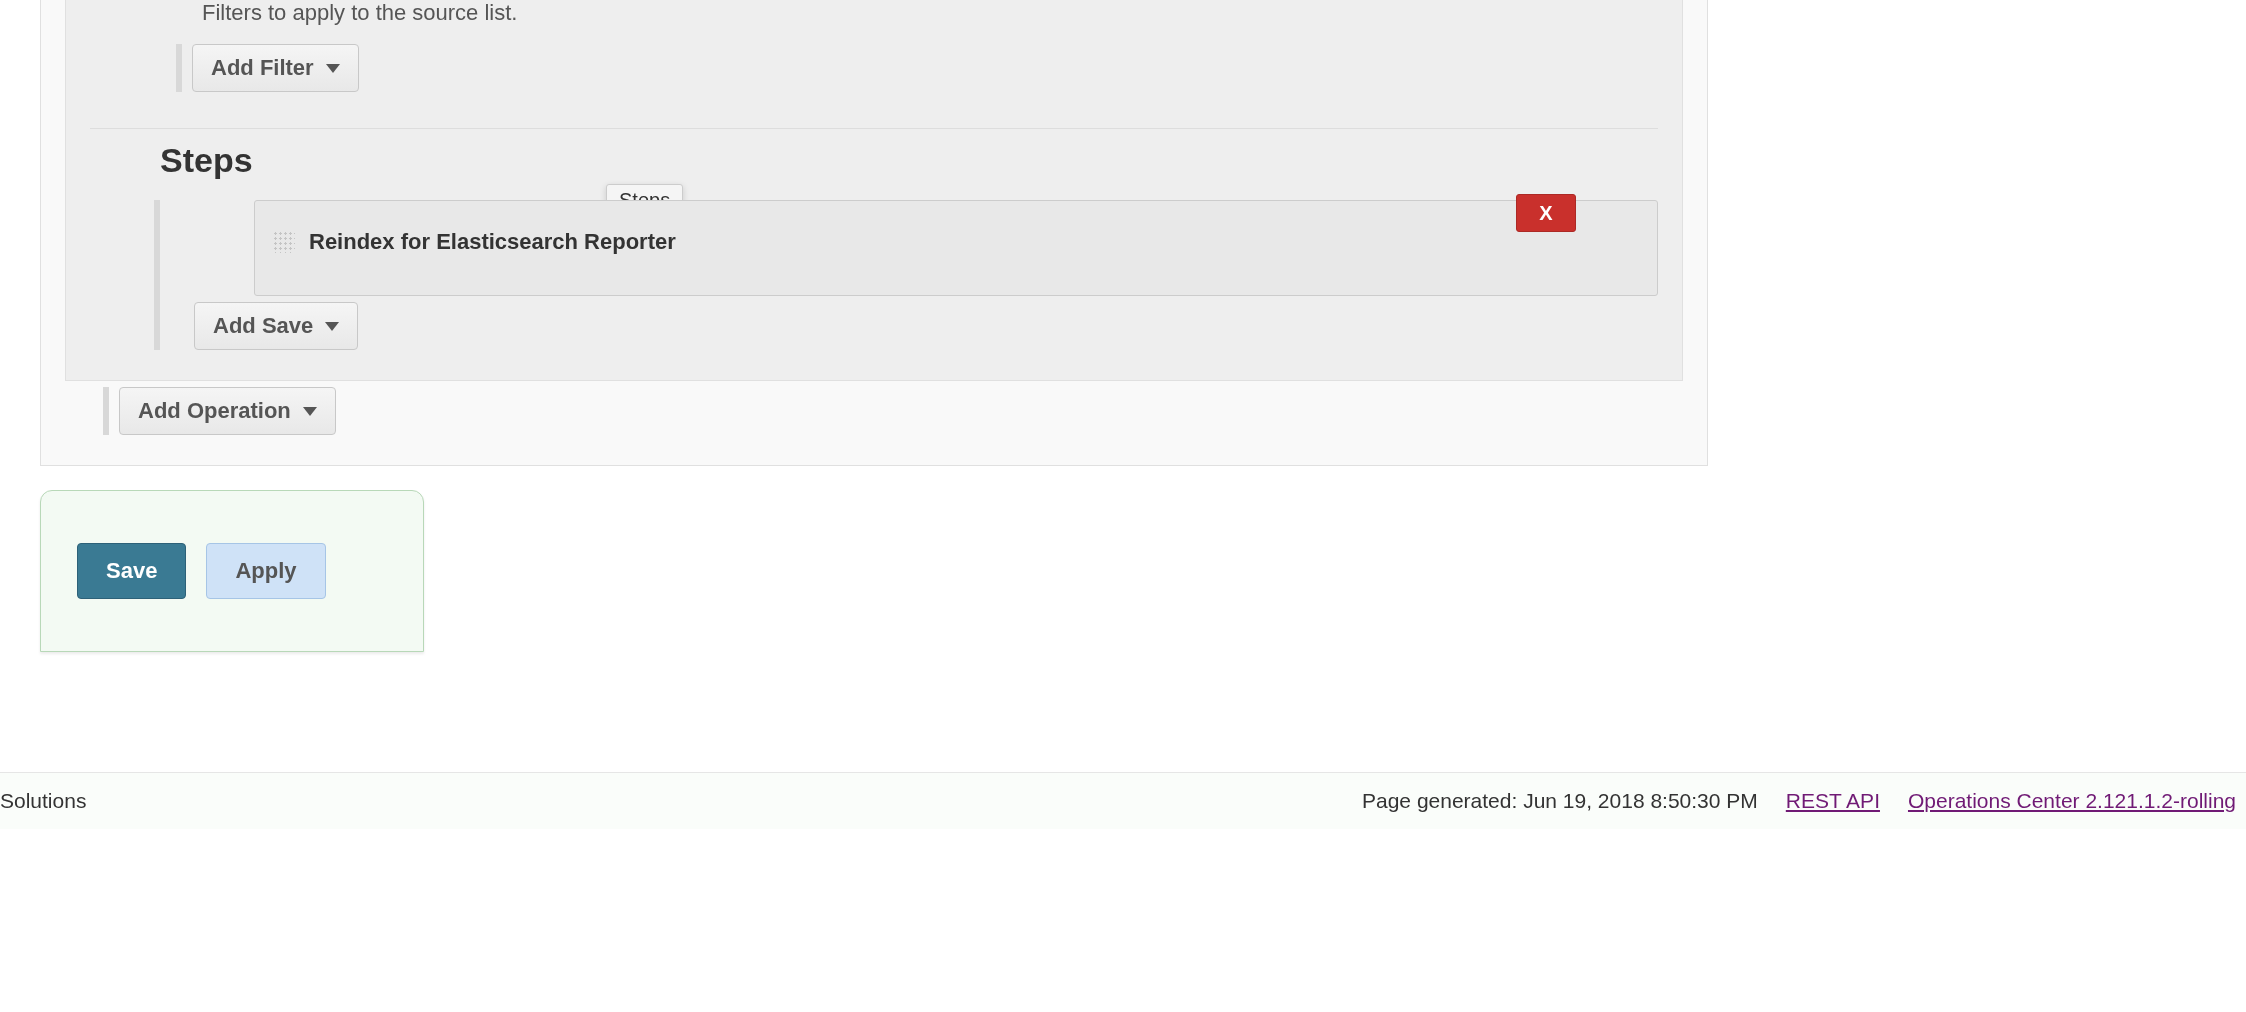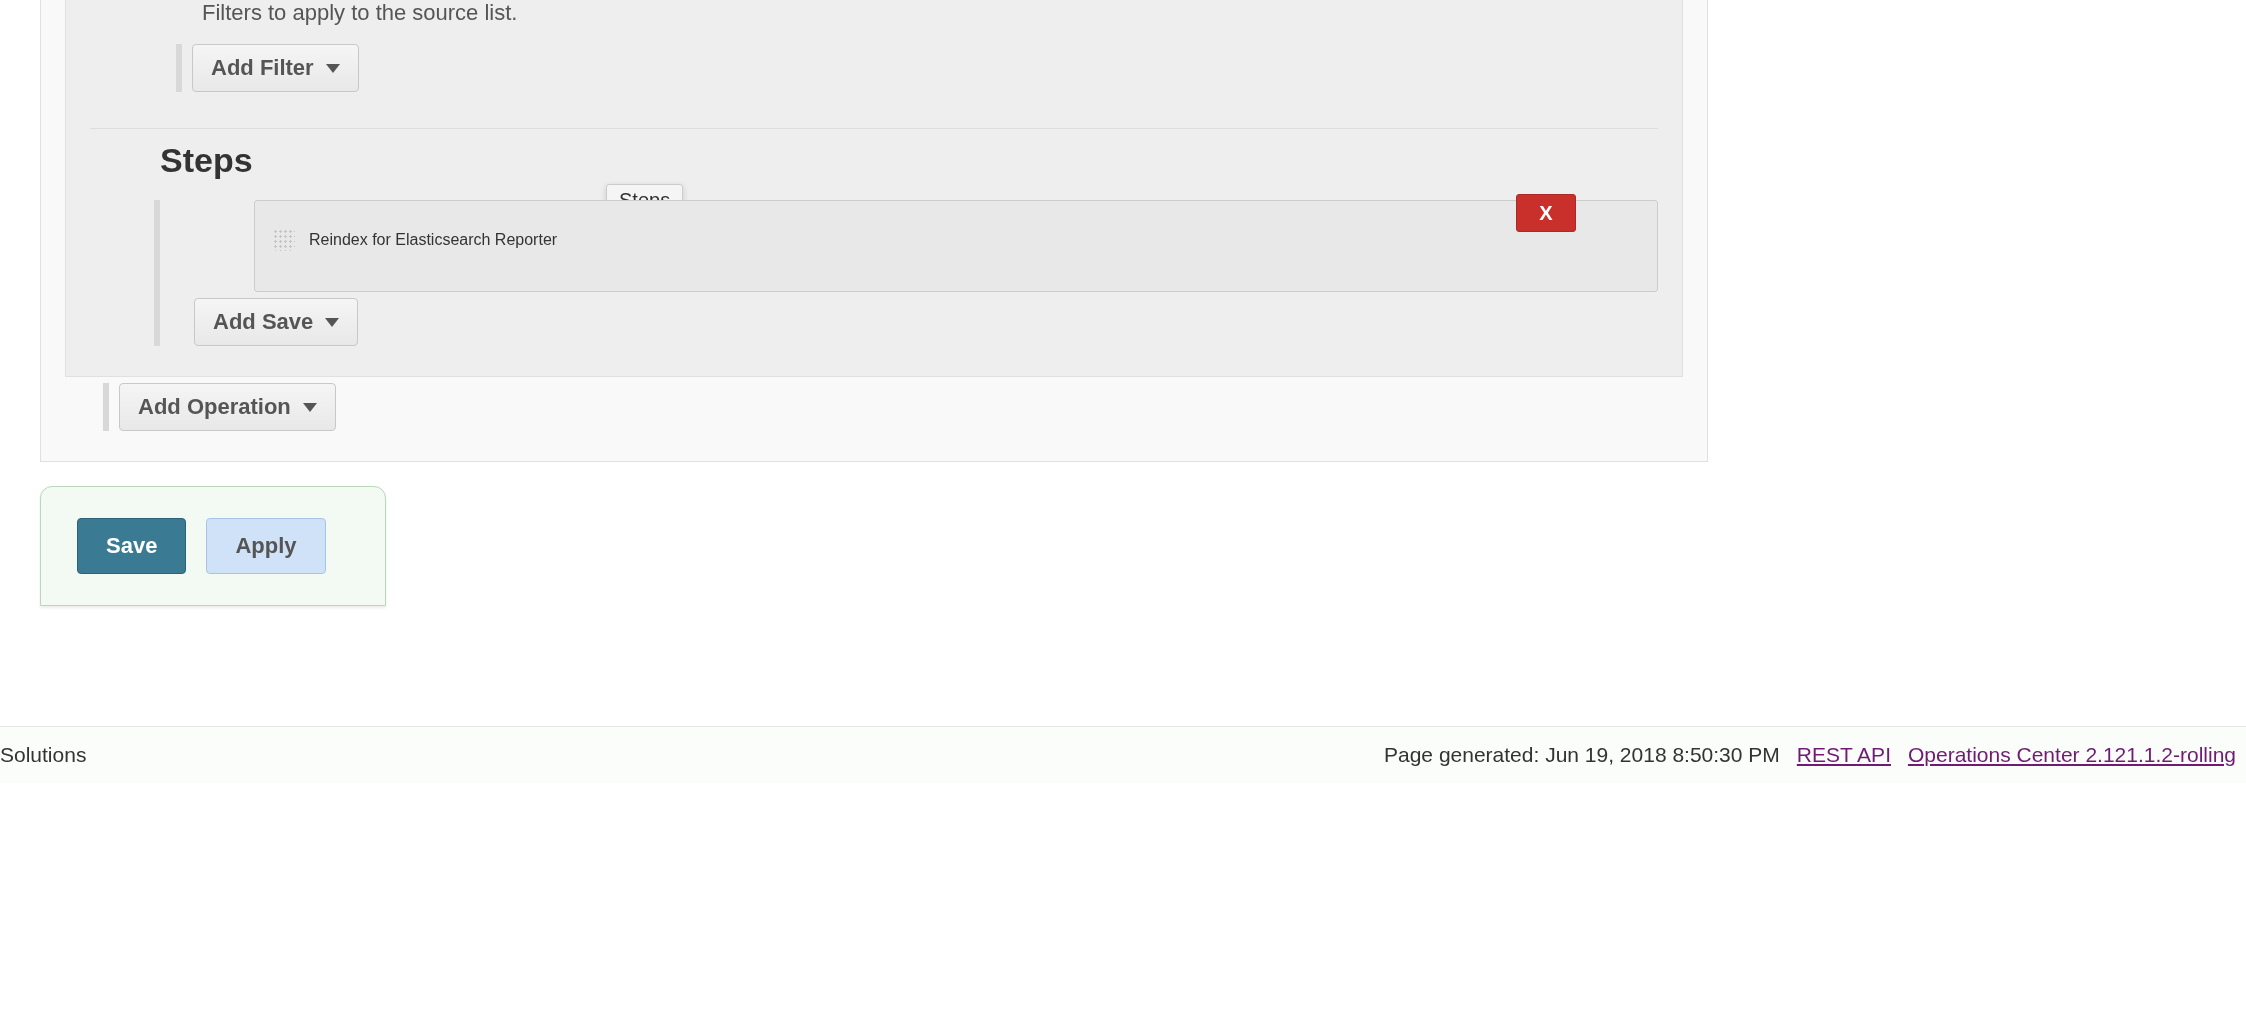--- a/index.html
+++ b/index.html
@@ -83,22 +83,22 @@
       margin: 0 24px 0 94px;
     }
     .step-row {
       background: #e8e8e8;
       border: 1px solid #ccc;
       border-radius: 3px;
       padding: 28px 18px 40px 18px;
       display: flex;
       align-items: center;
       gap: 14px;
-      font-size: 16px;
-      font-weight: 400;
+      font-size: 22px;
+      font-weight: 700;
       color: #333;
       position: relative;
     }
     .drag-icon {
       width: 22px;
       height: 22px;
       background-image:
         radial-gradient(#bbb 1.2px, transparent 1.2px);
       background-size: 5px 5px;
       background-position: 0 0;
@@ -128,26 +128,26 @@
     }
     .add-step-wrap {
       margin: 6px 0 0 94px;
     }
     .add-op-wrap {
       border-left: 6px solid #d8d8d8;
       margin: 6px 0 0 62px;
     }
     .actions-panel {
       margin: 24px 0 0 40px;
-      width: 346px;
+      width: 384px;
       background: #f3faf3;
       border: 1px solid #b8d8b8;
       border-top-left-radius: 12px;
       border-top-right-radius: 12px;
-      padding: 31px 36px;
+      padding: 52px 36px;
       display: flex;
       gap: 20px;
       box-shadow: 0 2px 3px rgba(0,0,0,0.08);
     }
     .btn {
       border-radius: 4px;
       font-size: 22px;
       font-weight: 600;
       padding: 14px 28px;
       cursor: pointer;
@@ -173,21 +173,21 @@
       justify-content: space-between;
       font-size: 21px;
       color: #333;
       text-align: center;
     }
     .footer .left {
       padding-left: 0;
     }
     .footer .right {
       display: flex;
-      gap: 17px;
+      gap: 28px;
       align-items: center;
     }
     .footer a {
       color: #701a75;
       text-decoration: underline;
       cursor: pointer;
     }
     .rel { position: relative; }
   </style>
 </head>

